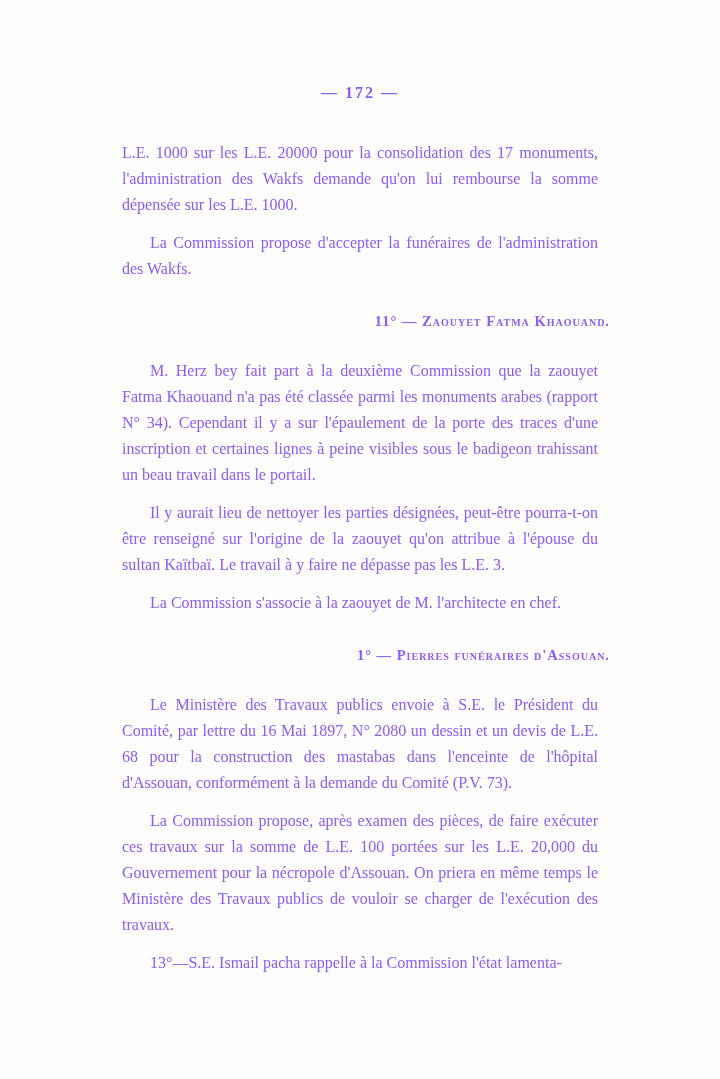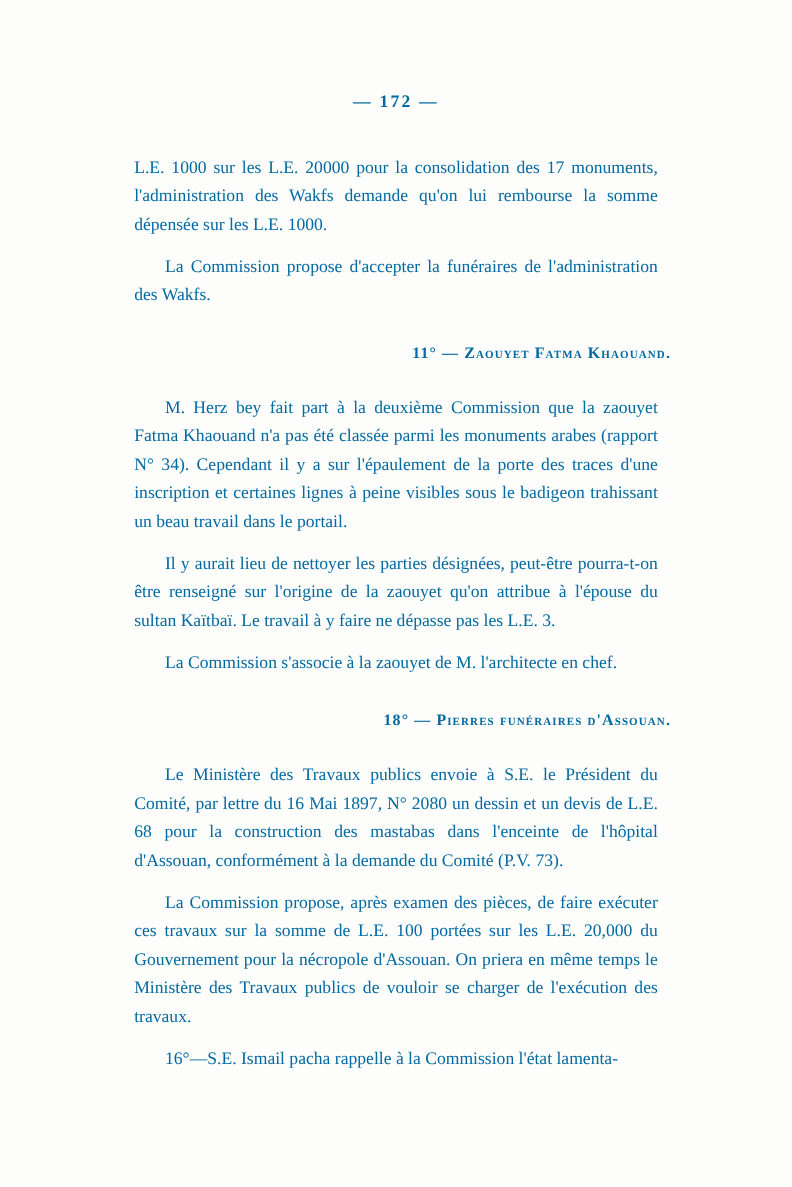--- a/index.html
+++ b/index.html
@@ -6,21 +6,21 @@
     margin: 0;
     padding: 0;
     background: #e9e9e7;
   }
   .page {
     position: relative;
     width: 720px;
     height: 1079px;
     margin: 0 auto;
     background: #fdfdfc;
-    color: #0369a1;
+    color: #8b5cf6;
     font-family: "Liberation Serif", "DejaVu Serif", serif;
     box-sizing: border-box;
     padding: 84px 110px 0 110px;
     overflow: hidden;
   }
   .page-number {
     text-align: center;
     font-size: 16px;
     letter-spacing: 2px;
     font-weight: bold;
@@ -57,19 +57,19 @@
   <div class="text-body">
     <p class="para flush">L.E. 1000 sur les L.E. 20000 pour la consolidation des 17 monuments, l'administration des Wakfs demande qu'on lui rembourse la somme dépensée sur les L.E. 1000.</p>
     <p class="para">La Commission propose d'accepter la funéraires de l'administration des Wakfs.</p>
 
     <h3 class="heading">11° — Zaouyet Fatma Khaouand.</h3>
 
     <p class="para">M. Herz bey fait part à la deuxième Commission que la zaouyet Fatma Khaouand n'a pas été classée parmi les monuments arabes (rapport N° 34). Cependant il y a sur l'épaulement de la porte des traces d'une inscription et certaines lignes à peine visibles sous le badigeon trahissant un beau travail dans le portail.</p>
     <p class="para">Il y aurait lieu de nettoyer les parties désignées, peut-être pourra-t-on être renseigné sur l'origine de la zaouyet qu'on attribue à l'épouse du sultan Kaïtbaï. Le travail à y faire ne dépasse pas les L.E. 3.</p>
     <p class="para">La Commission s'associe à la zaouyet de M. l'architecte en chef.</p>
 
-    <h3 class="heading">18° — Pierres funéraires d'Assouan.</h3>
+    <h3 class="heading">1° — Pierres funéraires d'Assouan.</h3>
 
     <p class="para">Le Ministère des Travaux publics envoie à S.E. le Président du Comité, par lettre du 16 Mai 1897, N° 2080 un dessin et un devis de L.E. 68 pour la construction des mastabas dans l'enceinte de l'hôpital d'Assouan, conformément à la demande du Comité (P.V. 73).</p>
     <p class="para">La Commission propose, après examen des pièces, de faire exécuter ces travaux sur la somme de L.E. 100 portées sur les L.E. 20,000 du Gouvernement pour la nécropole d'Assouan. On priera en même temps le Ministère des Travaux publics de vouloir se charger de l'exécution des travaux.</p>
-    <p class="para">16°—S.E. Ismail pacha rappelle à la Commission l'état lamenta-</p>
+    <p class="para">13°—S.E. Ismail pacha rappelle à la Commission l'état lamenta-</p>
   </div>
 </div>
 
 </body></html>

